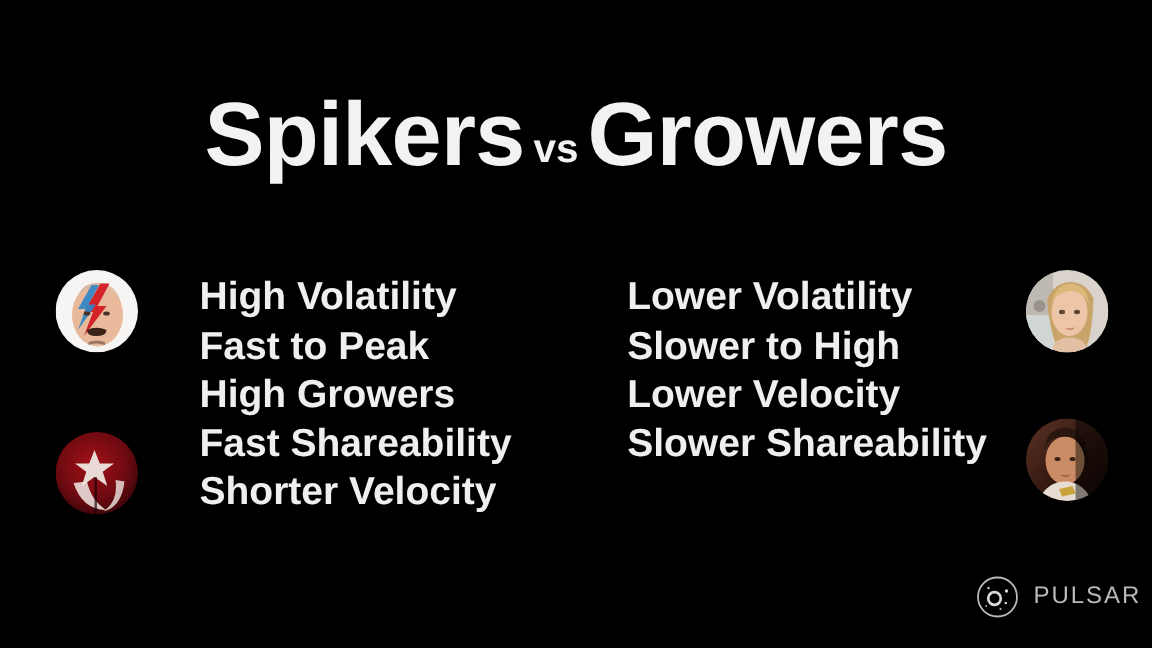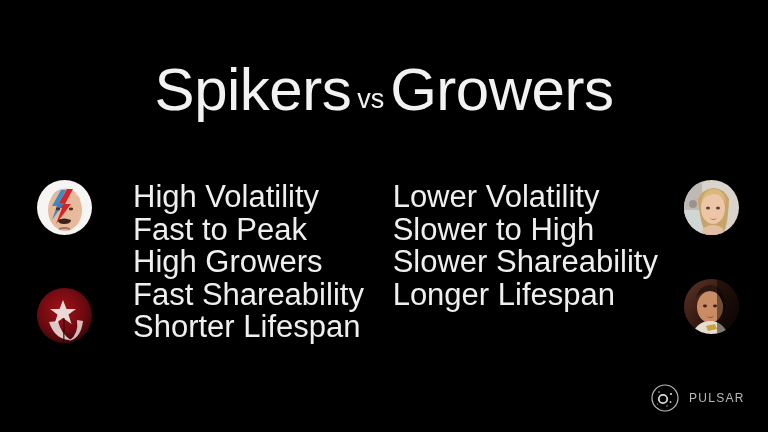--- a/index.html
+++ b/index.html
@@ -24,40 +24,40 @@
   
   .title {
     position: absolute;
     left: 0;
     top: 55px;
     width: 768px;
     text-align: center;
     color: #f2f2f2;
     font-size: 60px;
     line-height: 70px;
-    font-weight: 400;
+    font-weight: 700;
     letter-spacing: -0.5px;
     white-space: nowrap;
   }
   .title .vs {
     font-size: 27px;
     letter-spacing: 0px;
     position: relative;
     top: -2px;
     padding: 0 6px;
   }
 
   
   .col {
     position: absolute;
     top: 181px;
     color: #efefef;
-    font-size: 31px;
+    font-size: 26px;
     line-height: 32.5px;
-    font-weight: 400;
+    font-weight: 700;
   }
   .col-left {
     left: 133px;
     text-align: left;
   }
   .col-right {
     right: 110px;
     text-align: left;
   }
   .col .line {
@@ -88,48 +88,48 @@
     align-items: center;
     gap: 9px;
   }
   .logo-mark {
     width: 30px;
     height: 30px;
     flex: 0 0 30px;
   }
   .logo-word {
     color: #b9b9b9;
-    font-size: 12px;
+    font-size: 16px;
     letter-spacing: 1.3px;
     line-height: 16px;
     font-weight: 400;
   }
 </style>
 </head>
 <body>
 
 <div class="slide">
 
   <div class="title">
     <span>Spikers</span><span class="vs">vs</span><span>Growers</span>
   </div>
 
   <div class="col col-left">
     <div class="line">High Volatility</div>
     <div class="line">Fast to Peak</div>
     <div class="line">High Growers</div>
     <div class="line">Fast Shareability</div>
-    <div class="line">Shorter Lifespan</div>
+    <div class="line">Shorter Velocity</div>
   </div>
 
   <div class="col col-right">
     <div class="line">Lower Volatility</div>
     <div class="line">Slower to High</div>
+    <div class="line">Lower Velocity</div>
     <div class="line">Slower Shareability</div>
-    <div class="line">Longer Lifespan</div>
   </div>
 
   <div class="avatar av-1">
     <svg width="55" height="55" viewBox="0 0 55 55" aria-hidden="true">
       <rect width="55" height="55" fill="#f7f5f3"></rect>
       <ellipse cx="28" cy="30" rx="17" ry="21" fill="#e8b99b"></ellipse>
       <path d="M14 20 Q20 10 30 10 Q41 11 43 22 Q43 16 38 12 Q32 7 24 9 Q16 11 14 20 Z" fill="#d9b9a3"></path>
       <path d="M30 9 L36 9 L28 24 L34 24 L19 44 L25 28 L19 28 Z" fill="#d3242a"></path>
       <path d="M24 10 L29 10 L22 23 L27 23 L15 40 L20 26 L15 26 Z" fill="#2f86c9" opacity="0.92"></path>
       <ellipse cx="21" cy="29" rx="2.2" ry="1.4" fill="#4a3026"></ellipse>

